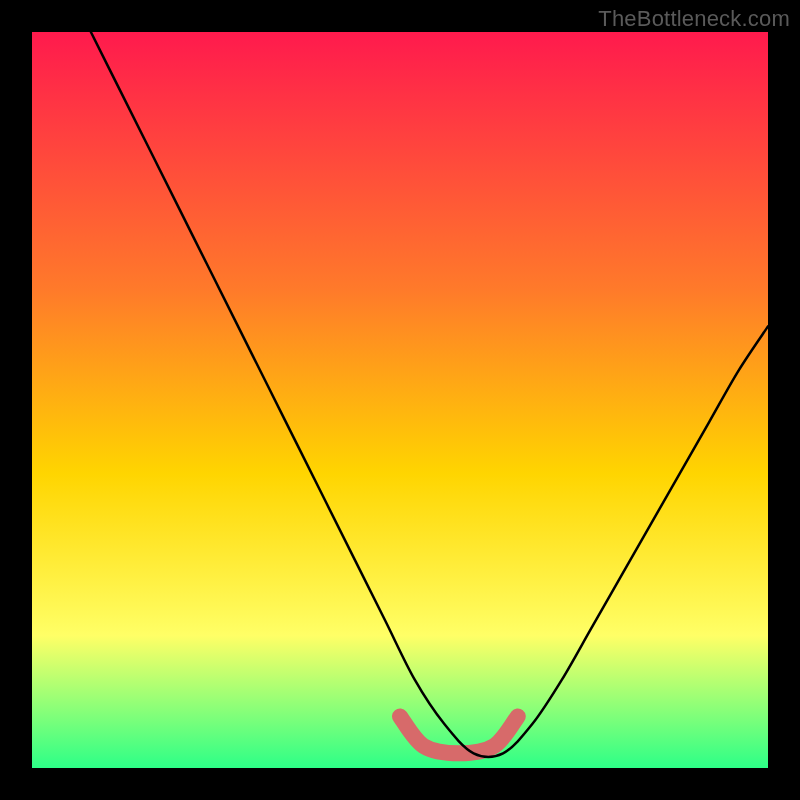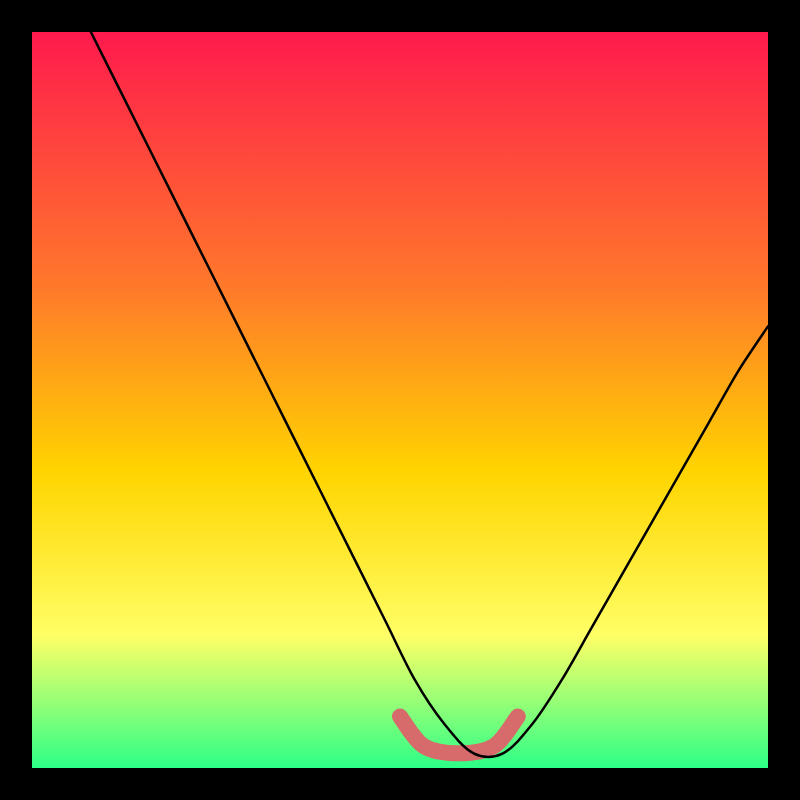--- a/index.html
+++ b/index.html
@@ -26,20 +26,21 @@
     font-weight: 500;
     letter-spacing: 0.2px;
     z-index: 10;
   }
   svg { display: block; }
 </style>
 </head>
 <body>
 
 <div class="stage">
+  <div class="watermark">TheBottleneck.com</div>
 
   <svg width="800" height="800" viewBox="0 0 800 800" preserveAspectRatio="none">
     <defs>
       <linearGradient id="bg-grad" x1="0" y1="0" x2="0" y2="1">
         <stop id="g0" offset="0%" stop-color="#ff1a4d"></stop>
         <stop id="g1" offset="35%" stop-color="#ff7a2a"></stop>
         <stop id="g2" offset="60%" stop-color="#ffd500"></stop>
         <stop id="g3" offset="82%" stop-color="#ffff66"></stop>
         <stop id="g4" offset="100%" stop-color="#2dff87"></stop>
       </linearGradient>

